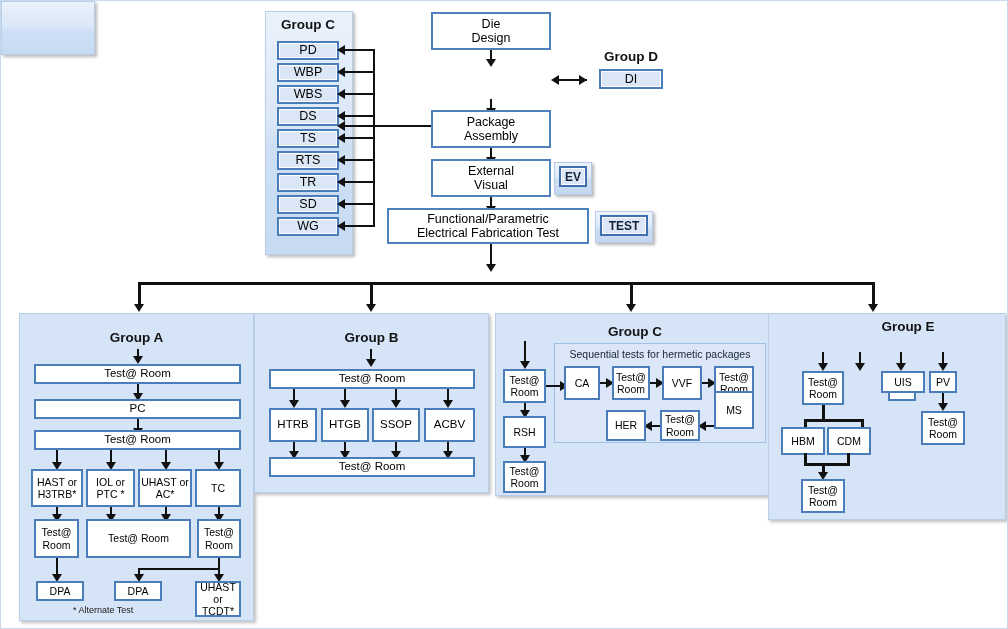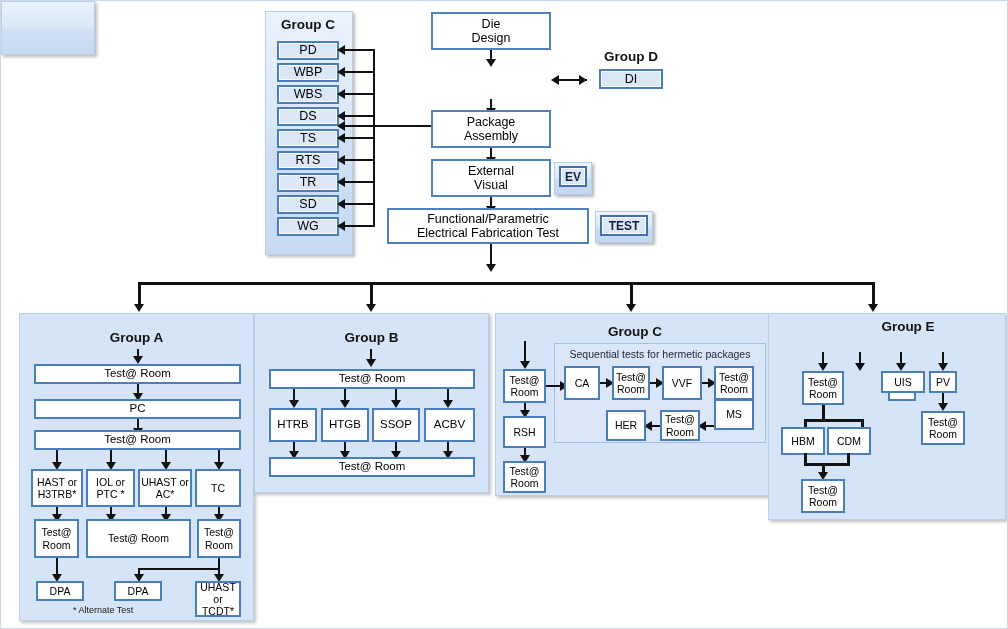--- a/index.html
+++ b/index.html
@@ -351,21 +351,21 @@
 
   <div class="ln hl" style="left:701px;top:381px;width:10px;"></div>
   <div class="arrow ar-right" style="left:707px;top:377px;"></div>
 
   <div class="node wbox small" style="left:713px;top:365px;width:40px;height:34px;">Test@
 Room</div>
 
   <div class="ln vl" style="left:732px;top:399px;height:8px;"></div>
   <div class="arrow ar-down" style="left:728px;top:405px;"></div>
 
-  <div class="node wbox small" style="left:713px;top:398px;width:40px;height:31px;">MS</div>
+  <div class="node wbox small" style="left:713px;top:390px;width:40px;height:38px;">MS</div>
 
   <div class="ln hl" style="left:701px;top:424px;width:12px;"></div>
   <div class="arrow ar-left" style="left:697px;top:420px;"></div>
 
   <div class="node wbox small" style="left:659px;top:409px;width:40px;height:31px;">Test@
 Room</div>
 
   <div class="ln hl" style="left:647px;top:424px;width:12px;"></div>
   <div class="arrow ar-left" style="left:643px;top:420px;"></div>
 

